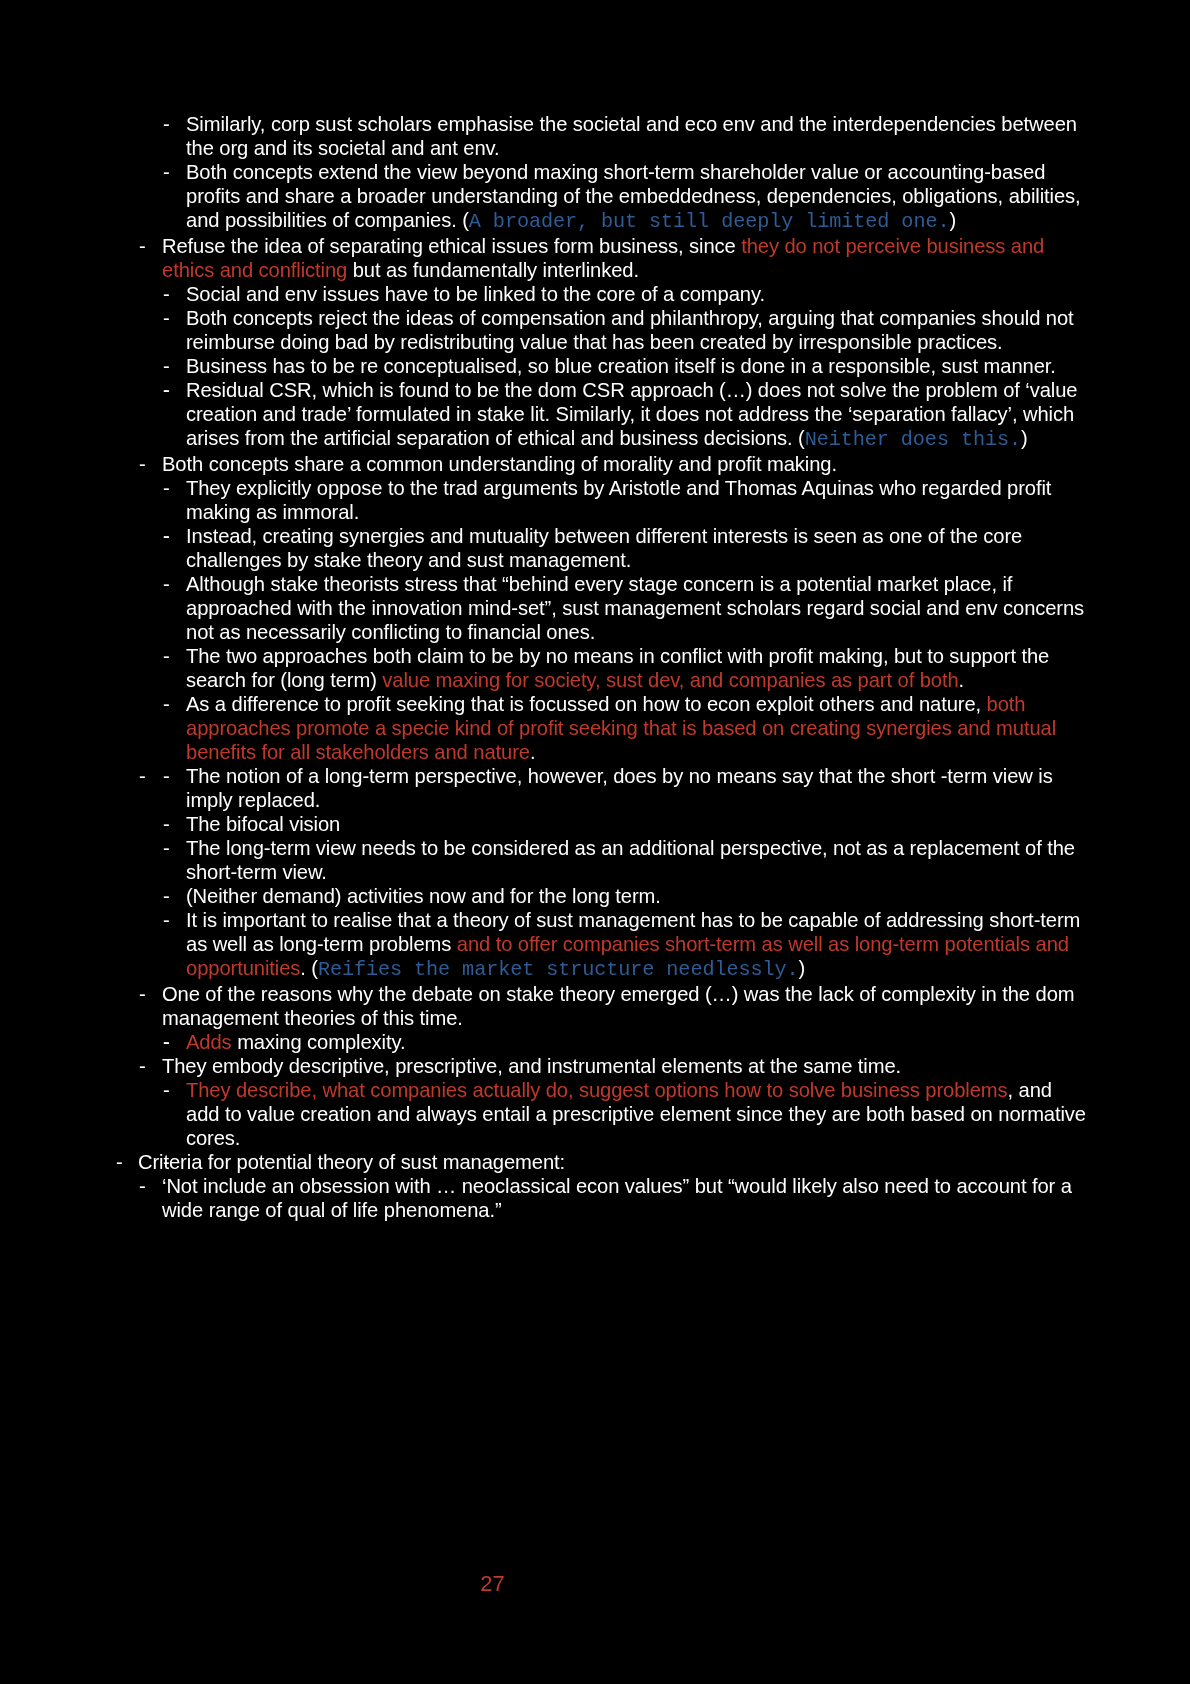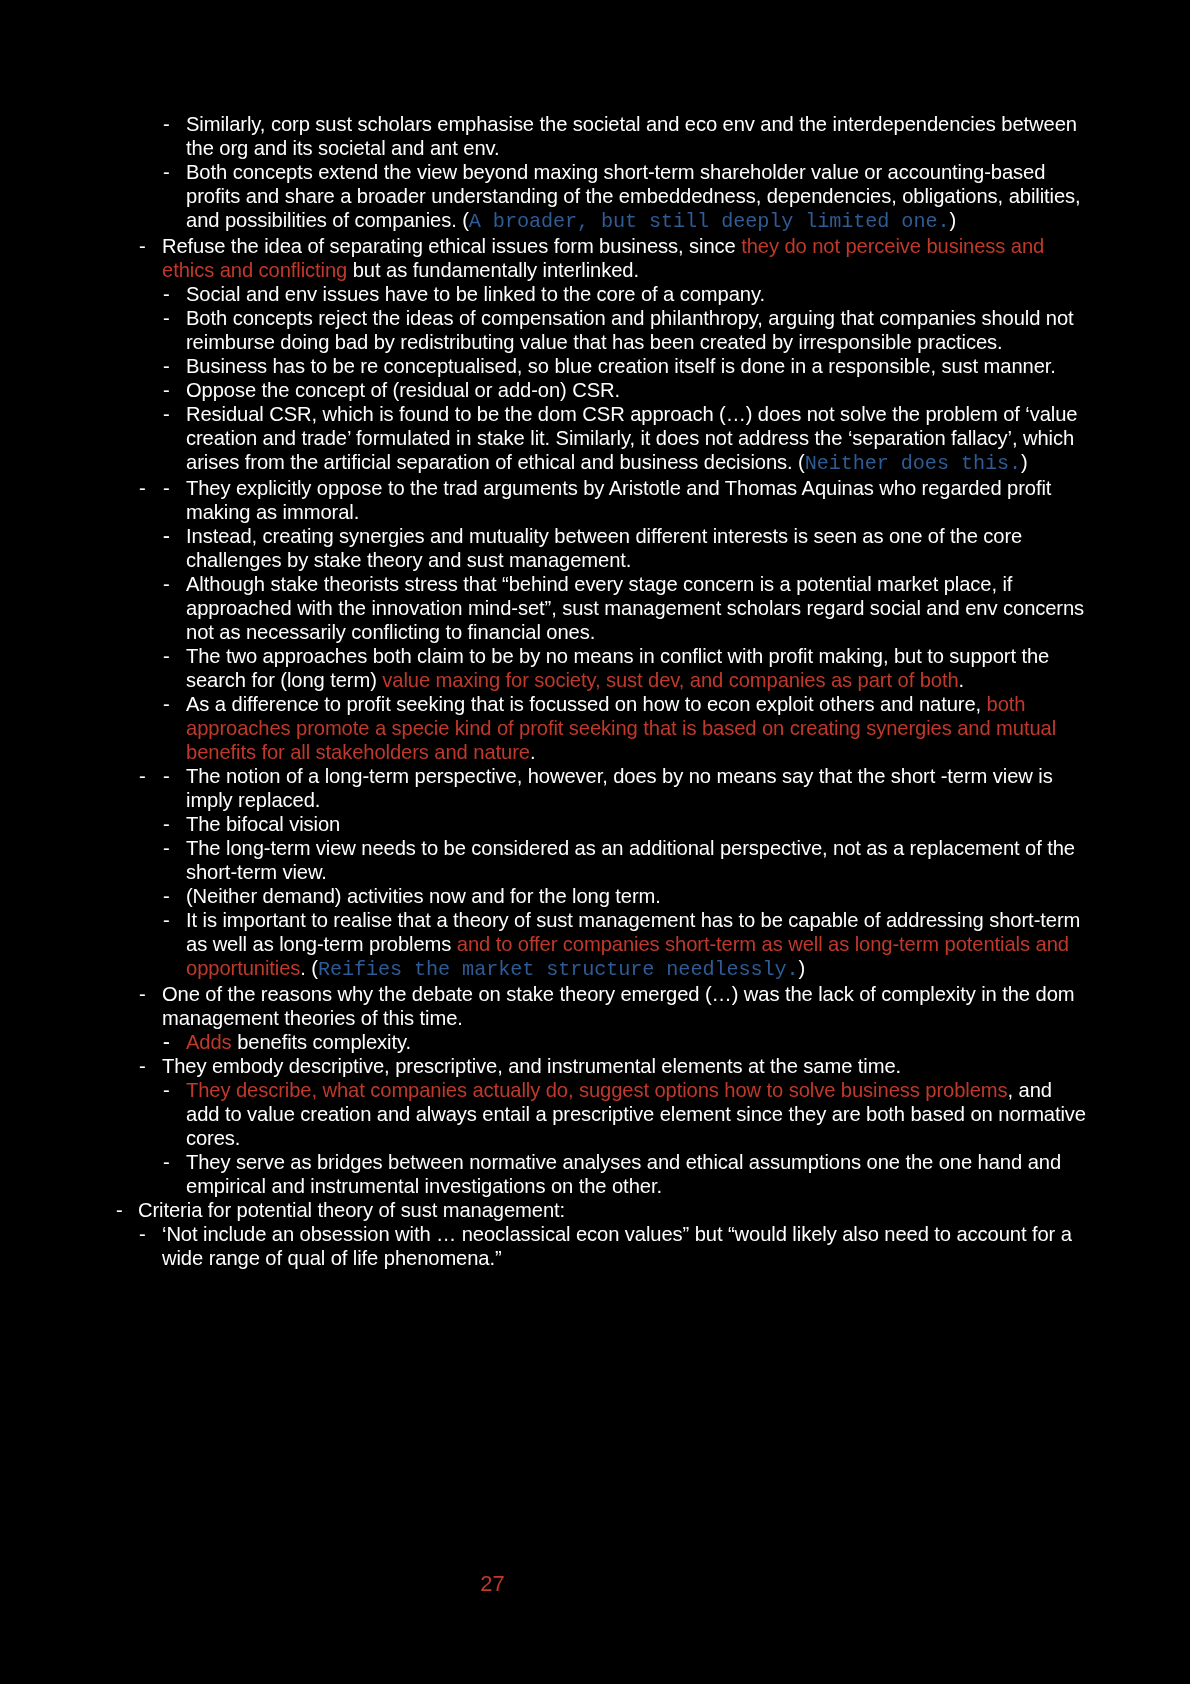--- a/index.html
+++ b/index.html
@@ -22,37 +22,37 @@
 </head>
 <body>
 
 <div id="doc">
     <div class="item l2"><span class="dash">-</span><span>Similarly, corp sust scholars emphasise the societal and eco env and the interdependencies between the org and its societal and ant env.</span></div>
     <div class="item l2"><span class="dash">-</span><span>Both concepts extend the view beyond maxing short-term shareholder value or accounting-based profits and share a broader understanding of the embeddedness, dependencies, obligations, abilities, and possibilities of companies. (</span><span class="blue">A broader, but still deeply limited one.</span><span>)</span></div>
     <div class="item l1"><span class="dash">-</span><span>Refuse the idea of separating ethical issues form business, since </span><span class="red">they do not perceive business and ethics and conflicting</span><span> but as fundamentally interlinked.</span></div>
     <div class="item l2"><span class="dash">-</span><span>Social and env issues have to be linked to the core of a company.</span></div>
     <div class="item l2"><span class="dash">-</span><span>Both concepts reject the ideas of compensation and philanthropy, arguing that companies should not reimburse doing bad by redistributing value that has been created by irresponsible practices.</span></div>
     <div class="item l2"><span class="dash">-</span><span>Business has to be re conceptualised, so blue creation itself is done in a responsible, sust manner.</span></div>
-    <div class="item l2"><span class="dash">-</span><span>Oppose the concept of (residual or add-on) CSR.</span></div>
+    <div class="item l2"><span class="dash">-</span></div>
     <div class="item l2"><span class="dash">-</span><span>Residual CSR, which is found to be the dom CSR approach (…) does not solve the problem of ‘value creation and trade’ formulated in stake lit. Similarly, it does not address the ‘separation fallacy’, which arises from the artificial separation of ethical and business decisions. (</span><span class="blue">Neither does this.</span><span>)</span></div>
-    <div class="item l1"><span class="dash">-</span></div>
+    <div class="item l1"><span class="dash">-</span><span>Both concepts share a common understanding of morality and profit making.</span></div>
     <div class="item l2"><span class="dash">-</span><span>They explicitly oppose to the trad arguments by Aristotle and Thomas Aquinas who regarded profit making as immoral.</span></div>
     <div class="item l2"><span class="dash">-</span></div>
     <div class="item l2"><span class="dash">-</span><span>Instead, creating synergies and mutuality between different interests is seen as one of the core challenges by stake theory and sust management.</span></div>
     <div class="item l2"><span class="dash">-</span><span>Although stake theorists stress that “behind every stage concern is a potential market place, if approached with the innovation mind-set”,  sust management scholars regard social and env concerns not as necessarily conflicting to financial ones.</span></div>
     <div class="item l2"><span class="dash">-</span><span>The two approaches both claim to be by no means in conflict with profit making, but to support the search for (long term) </span><span class="red">value maxing for society, sust dev, and companies as part of both</span><span>.</span></div>
     <div class="item l2"><span class="dash">-</span><span>As a difference to profit seeking that is focussed on how to econ exploit others and nature, </span><span class="red">both approaches promote a specie kind of profit seeking that is based on creating synergies and mutual benefits for all stakeholders and nature</span><span>.</span></div>
     <div class="item l1"><span class="dash">-</span></div>
     <div class="item l2"><span class="dash">-</span><span>The notion of a long-term perspective, however, does by no means say that the short -term view is imply replaced.</span></div>
     <div class="item l2"><span class="dash">-</span><span>The bifocal vision</span></div>
     <div class="item l2"><span class="dash">-</span><span>The long-term view needs to be considered as an additional perspective, not as a replacement of the short-term view.</span></div>
     <div class="item l2"><span class="dash">-</span><span>(Neither demand)  activities now and for the long term.</span></div>
     <div class="item l2"><span class="dash">-</span><span>It is important to realise that a theory of sust management has to be capable of addressing short-term as well as long-term problems </span><span class="red">and to offer companies short-term as well as long-term potentials and opportunities</span><span>. (</span><span class="blue">Reifies the market structure needlessly.</span><span>)</span></div>
     <div class="item l1"><span class="dash">-</span><span>One of the reasons why the debate on stake theory emerged (…) was the lack of complexity in the dom management theories of this time.</span></div>
     <div class="item l2"><span class="dash">-</span></div>
-    <div class="item l2"><span class="dash">-</span><span class="red">Adds</span><span> benefits complexity.</span></div>
+    <div class="item l2"><span class="dash">-</span><span class="red">Adds</span><span> maxing complexity.</span></div>
     <div class="item l1"><span class="dash">-</span><span>They embody descriptive, prescriptive, and instrumental elements at the same time.</span></div>
     <div class="item l2"><span class="dash">-</span><span class="red">They describe, what companies actually do, suggest options how to solve business problems</span><span>, and add to value creation and always entail a prescriptive element since they are both based on normative cores.</span></div>
-    <div class="item l2"><span class="dash">-</span><span>They serve as bridges between normative analyses and ethical assumptions one the one hand and empirical and instrumental investigations on the other.</span></div>
+    <div class="item l2"><span class="dash">-</span></div>
     <div class="item l0"><span class="dash">-</span><span>Criteria for potential theory of sust management:</span></div>
     <div class="item l1"><span class="dash">-</span><span>‘Not include an obsession with … neoclassical econ values” but “would likely also need to account for a wide range of qual of life phenomena.”</span></div>
   </div>
 <div id="page-num">27</div>
 
 </body></html>

